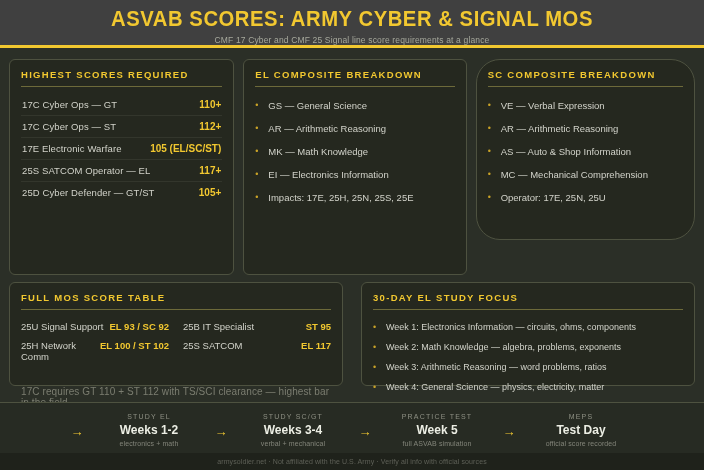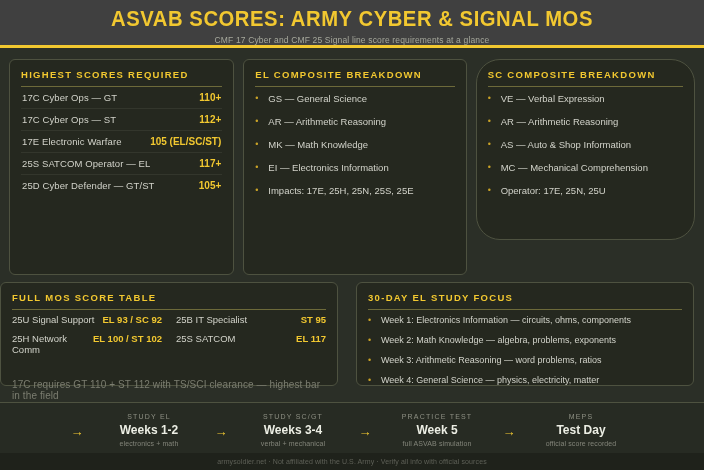--- a/index.html
+++ b/index.html
@@ -55,38 +55,39 @@
 
   .row-top {
     display: flex;
     gap: 9px;
     padding: 8px 9px 0 9px;
   }
 
   .row-bottom {
     display: flex;
     gap: 18px;
-    padding: 7px 9px 0 0;
+    padding: 7px 9px 0 9px;
   }
 
   
   .panel {
     background: #25281f;
     border: 1px solid #4e5240;
     border-radius: 6px;
     padding: 9px 11px 9px 11px;
     position: relative;
   }
   .panel-title {
     font-size: 9.5px;
     font-weight: bold;
     color: #f2c830;
     letter-spacing: 1.3px;
     padding-bottom: 6px;
     border-bottom: 1px solid #6d6a3a;
+    margin-bottom: 7px;
   }
 
   
   .p1 { width: 228px; height: 216px; }
 
   .score-row {
     display: flex;
     justify-content: space-between;
     align-items: baseline;
     font-size: 9.5px;

